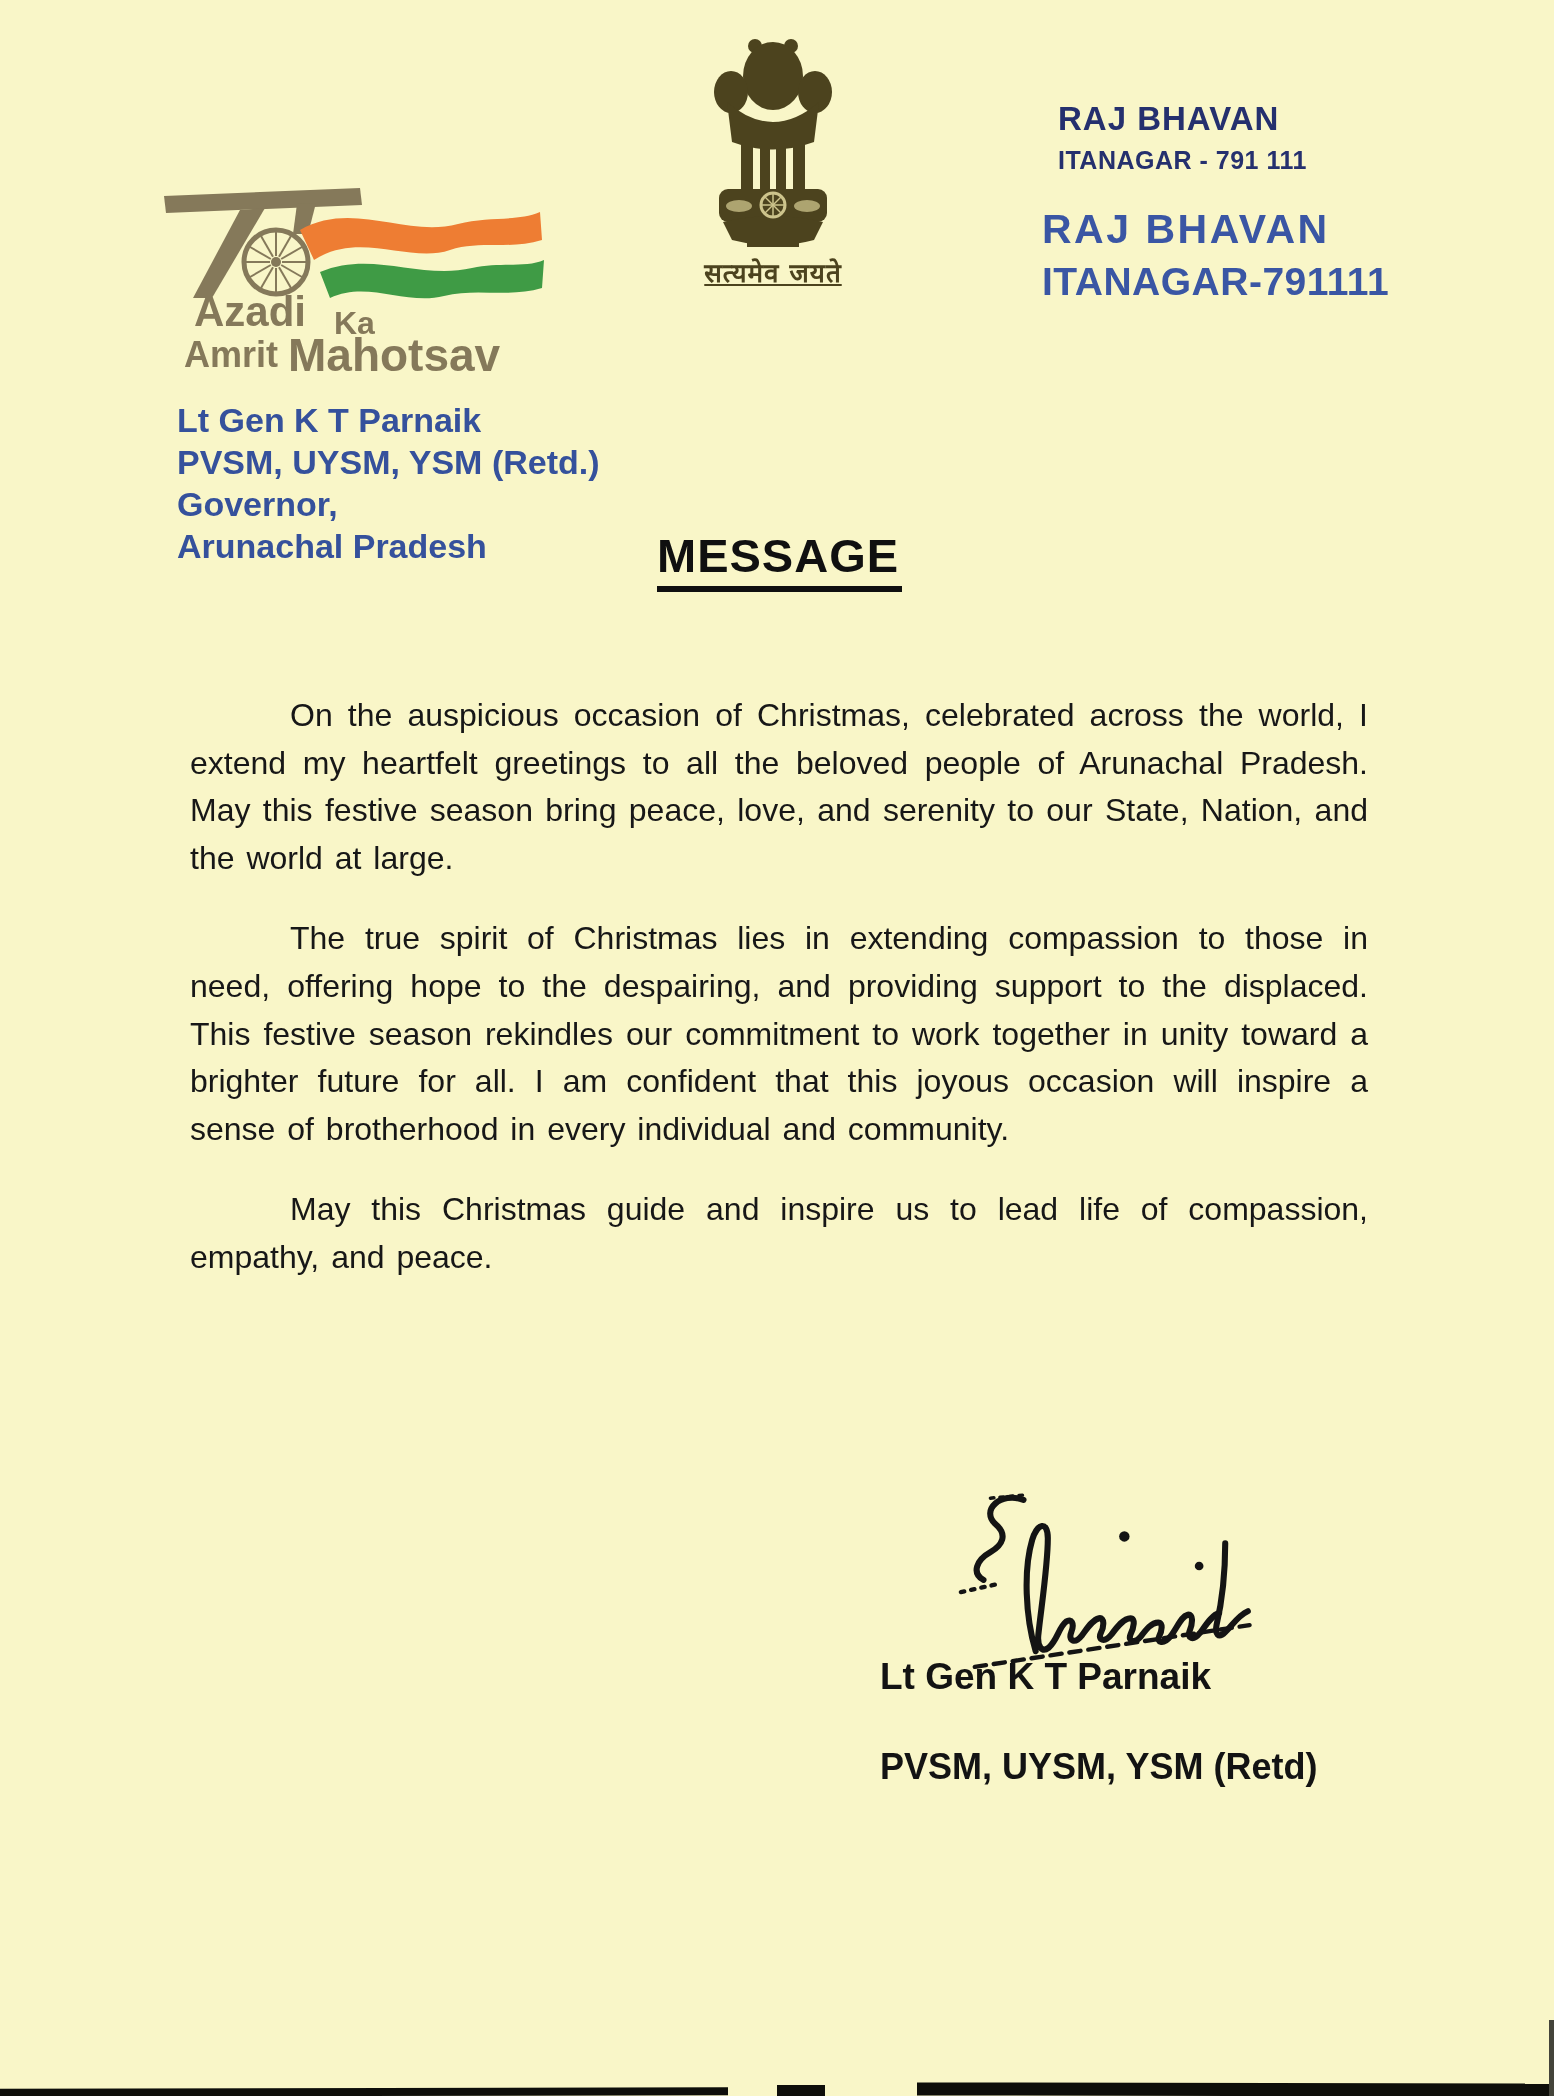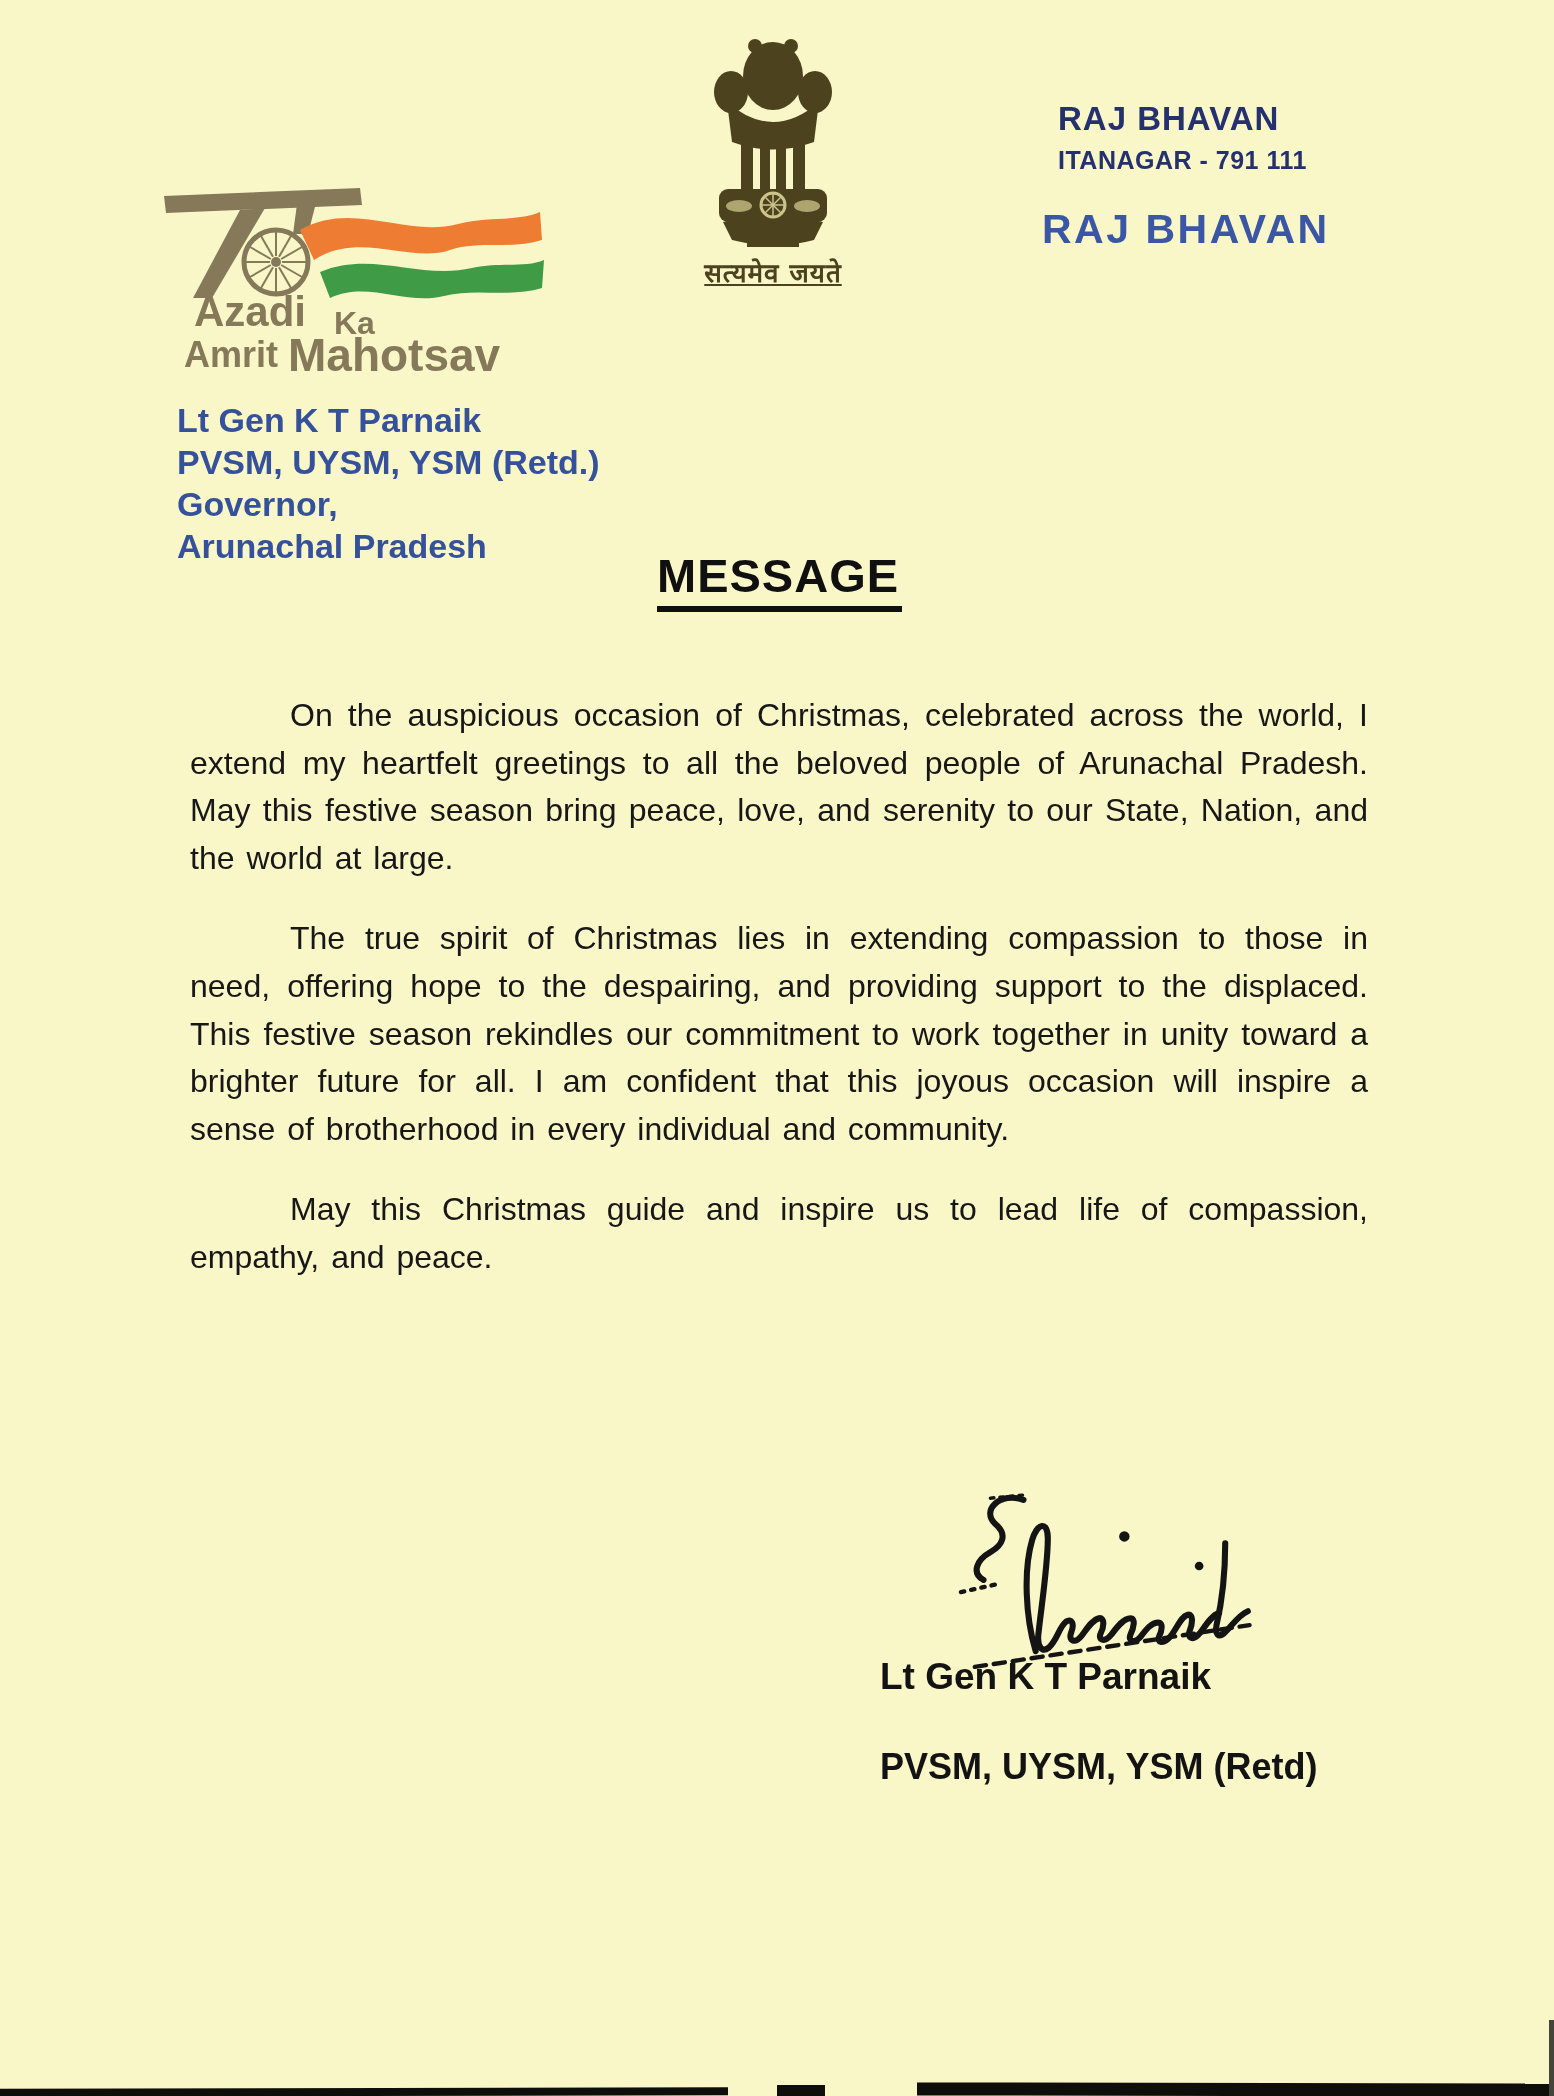--- a/index.html
+++ b/index.html
@@ -34,21 +34,21 @@
   .printed-addr{font-size:39px;margin-top:7px;letter-spacing:0.5px;}
 
   
   .sender-block{
     position:absolute;left:177px;top:399px;
     color:#35519c;font-weight:bold;font-size:34px;line-height:42px;
   }
 
   
   .message-title{
-    position:absolute;left:657px;top:548px;
+    position:absolute;left:657px;top:528px;
     font-size:47px;font-weight:bold;color:#101010;
     letter-spacing:1px;
     border-bottom:6px solid #101010;
     padding:0 3px 3px 0;
   }
 
   
   .letter-body{
     position:absolute;left:190px;top:692px;width:1178px;
     font-size:32px;line-height:47.6px;color:#171717;
@@ -142,20 +142,21 @@
     <div class="emblem-motto">सत्यमेव जयते</div>
   </div>
 
   <div class="stamp-block">
     <div class="stamp-name">RAJ BHAVAN</div>
     <div class="stamp-addr">ITANAGAR - 791 111</div>
   </div>
 
   <div class="printed-block">
     <div class="printed-name">RAJ BHAVAN</div>
+    <div class="printed-addr">ITANAGAR-791111</div>
   </div>
 
   <div class="sender-block">
     <div>Lt Gen K T Parnaik</div>
     <div>PVSM, UYSM, YSM (Retd.)</div>
     <div>Governor,</div>
     <div>Arunachal Pradesh</div>
   </div>
 
   <div class="message-title">MESSAGE</div>

